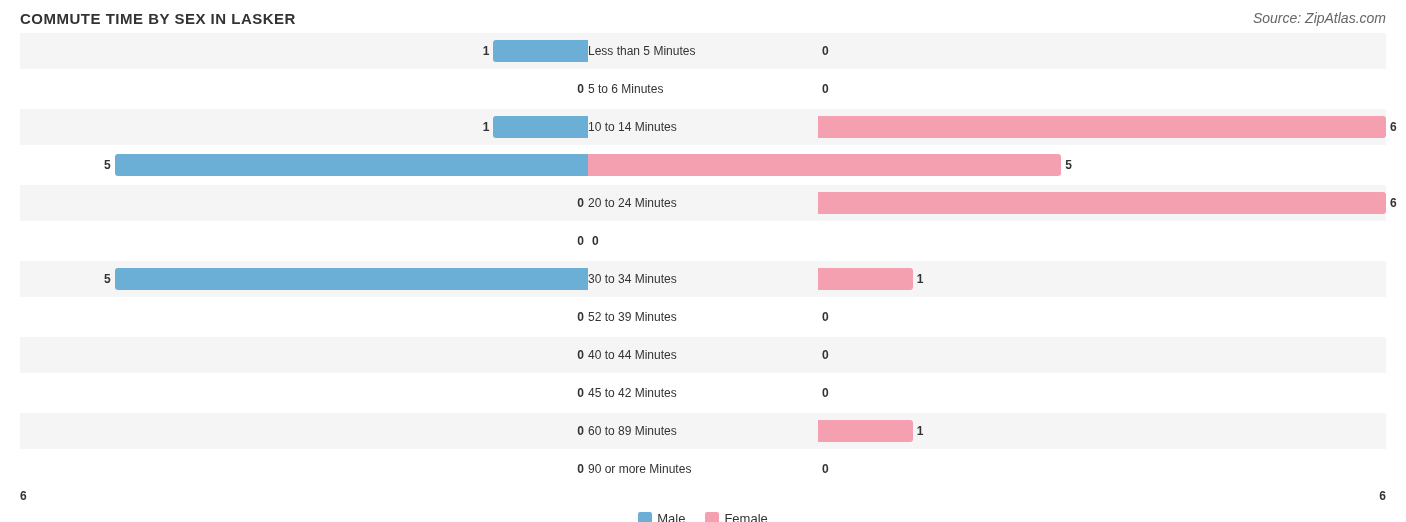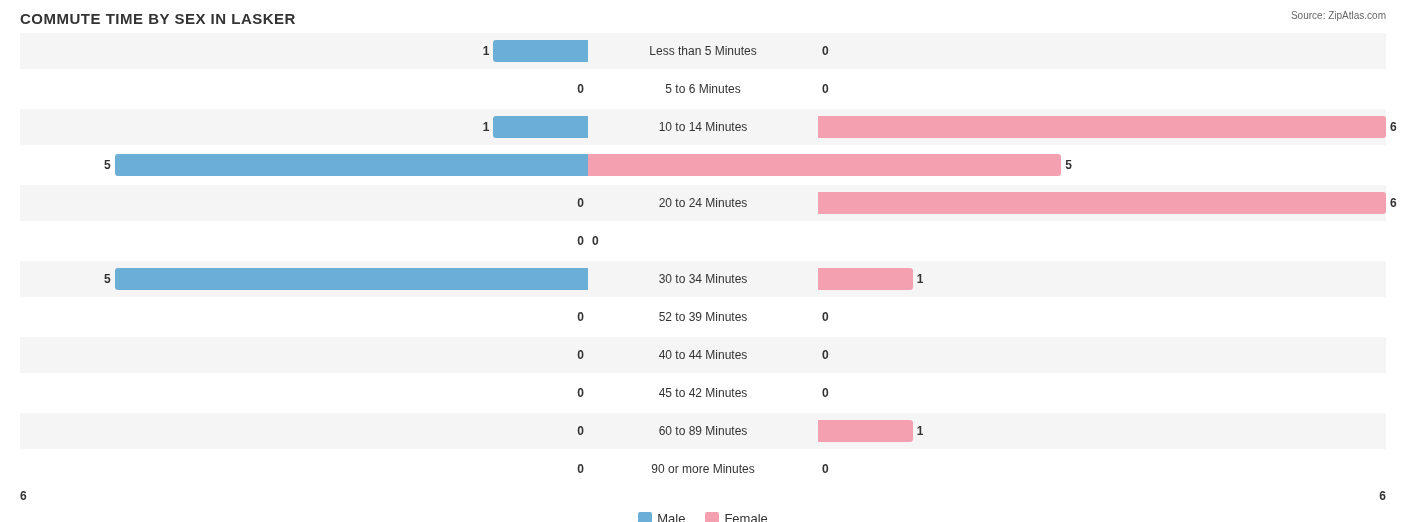--- a/index.html
+++ b/index.html
@@ -21,22 +21,23 @@
       font-weight: bold;
       color: #333;
       text-transform: uppercase;
       letter-spacing: 0.5px;
       margin-bottom: 6px;
     }
     .source-label {
       position: absolute;
       top: 10px;
       right: 20px;
-      font-size: 10px;
+      font-size: 14px;
       color: #666;
+      font-style: italic;
     }
     .rows-wrapper {
       position: relative;
       width: 100%;
     }
     .row-container {
       display: flex;
       align-items: center;
       height: 36px;
       margin-bottom: 2px;
@@ -56,21 +57,21 @@
     .right-bar-container {
       width: calc(50% - 115px);
       height: 100%;
       display: flex;
       align-items: center;
       justify-content: flex-start;
       position: relative;
     }
     .center-label-box {
       width: 230px;
-      text-align: center;
+      text-align: left;
       font-size: 12px;
       color: #333;
       z-index: 10;
       white-space: nowrap;
     }
     .male-bar {
       height: 22px;
       background: #6baed6;
       border-radius: 3px 0 0 3px;
       position: absolute;

